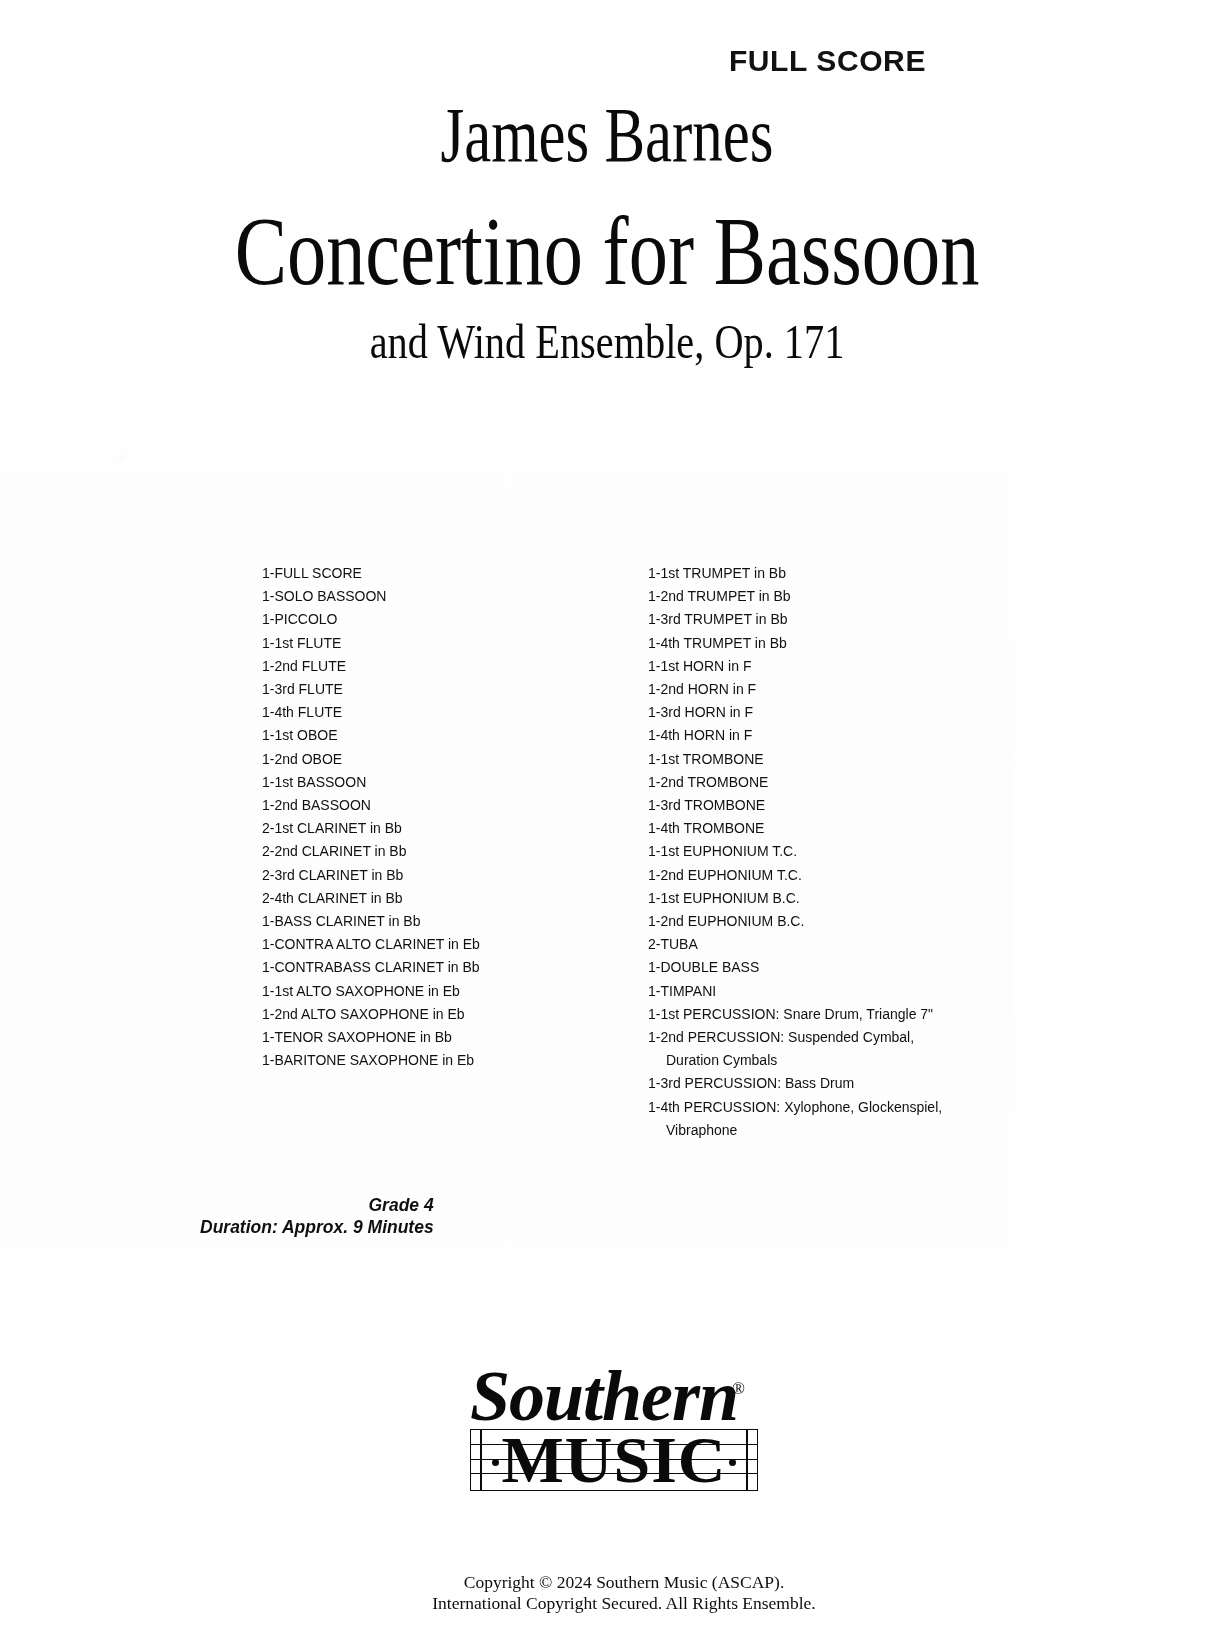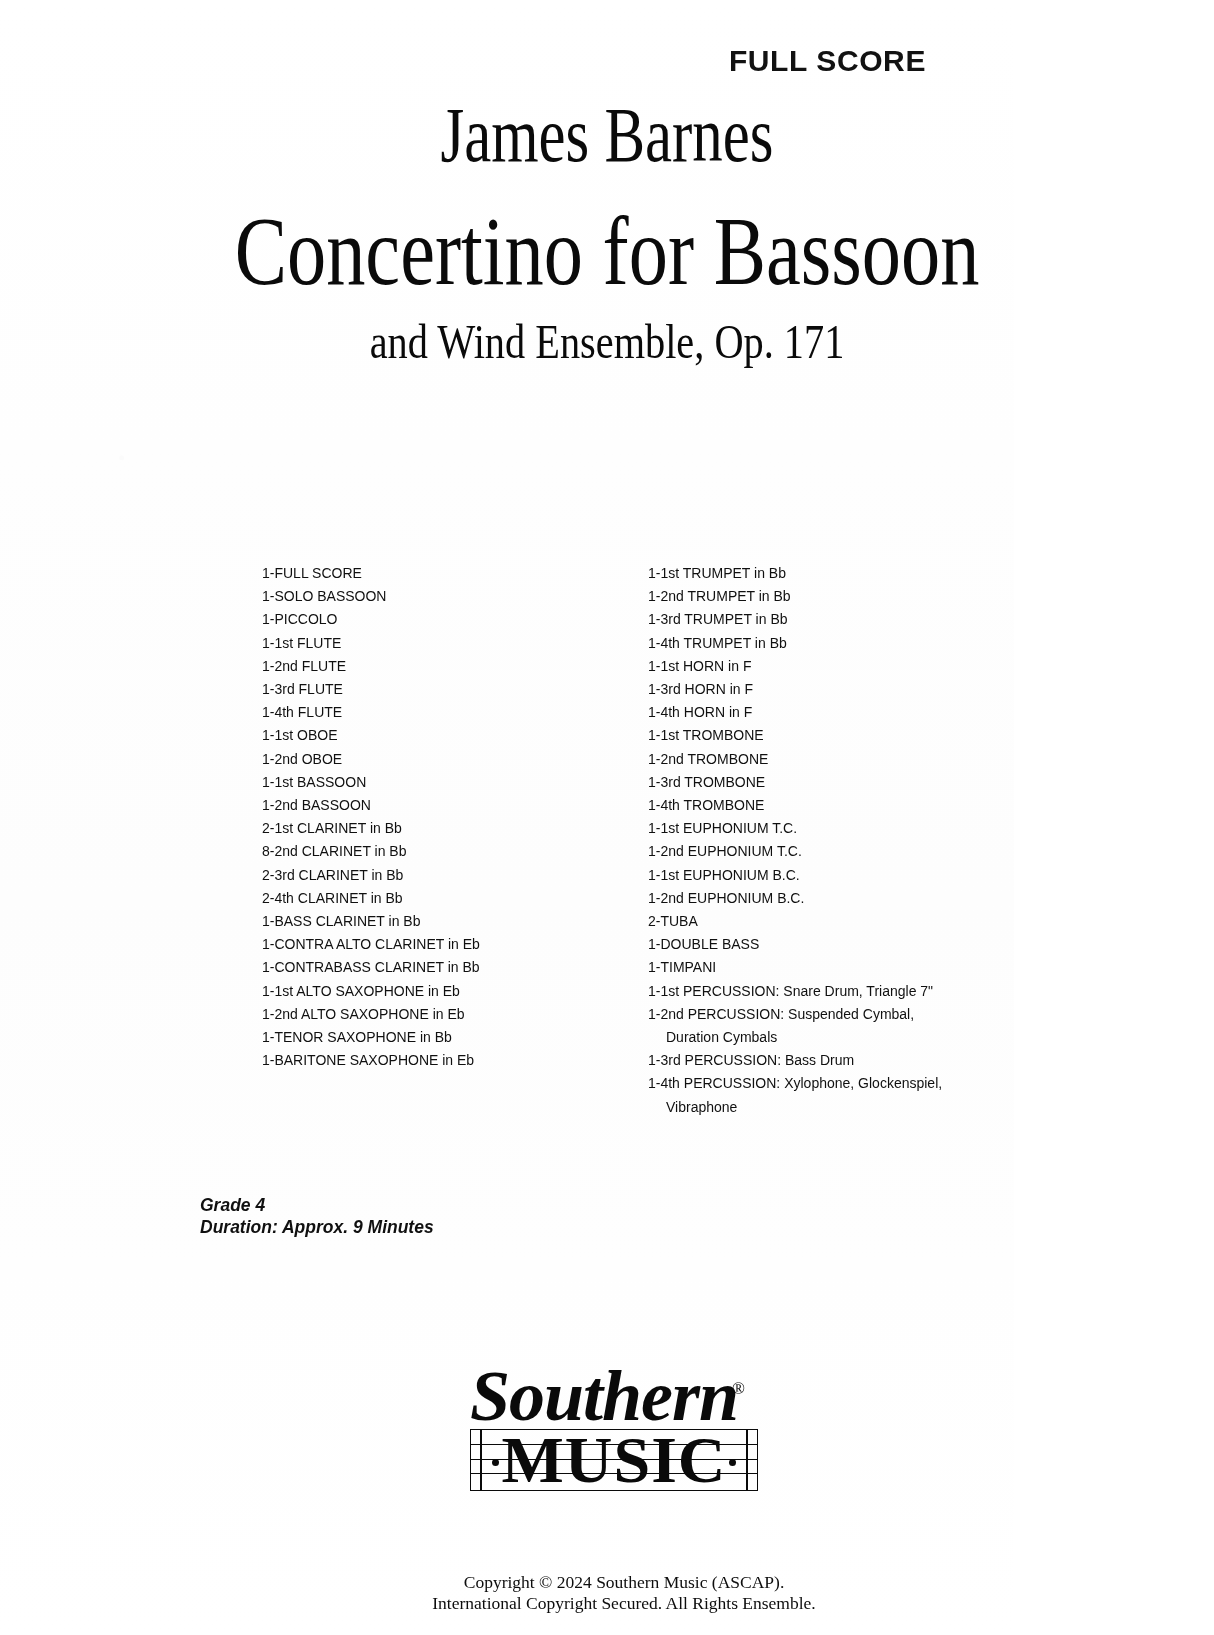--- a/index.html
+++ b/index.html
@@ -123,20 +123,21 @@
   .grade-block {
     position: absolute;
     left: 200px;
     top: 1194px;
     font-family: "Liberation Sans", sans-serif;
     font-style: italic;
     font-weight: bold;
     font-size: 17.5px;
     line-height: 22px;
     color: #101010;
+    text-align: right;
   }
 
   .logo {
     position: absolute;
     left: 0;
     top: 1352px;
     width: 1214px;
     text-align: center;
   }
   .logo-inner {
@@ -265,37 +266,38 @@
         <div class="instr-line">1-PICCOLO</div>
         <div class="instr-line">1-1st FLUTE</div>
         <div class="instr-line">1-2nd FLUTE</div>
         <div class="instr-line">1-3rd FLUTE</div>
         <div class="instr-line">1-4th FLUTE</div>
         <div class="instr-line">1-1st OBOE</div>
         <div class="instr-line">1-2nd OBOE</div>
         <div class="instr-line">1-1st BASSOON</div>
         <div class="instr-line">1-2nd BASSOON</div>
         <div class="instr-line">2-1st CLARINET in Bb</div>
-        <div class="instr-line">8-2nd CLARINET in Bb</div>
+        <div class="instr-line">2-2nd CLARINET in Bb</div>
         <div class="instr-line">2-3rd CLARINET in Bb</div>
         <div class="instr-line">2-4th CLARINET in Bb</div>
         <div class="instr-line">1-BASS CLARINET in Bb</div>
         <div class="instr-line">1-CONTRA ALTO CLARINET in Eb</div>
         <div class="instr-line">1-CONTRABASS CLARINET in Bb</div>
         <div class="instr-line">1-1st ALTO SAXOPHONE in Eb</div>
         <div class="instr-line">1-2nd ALTO SAXOPHONE in Eb</div>
         <div class="instr-line">1-TENOR SAXOPHONE in Bb</div>
         <div class="instr-line">1-BARITONE SAXOPHONE in Eb</div>
       </div>
     <div class="col col-right">
         <div class="instr-line">1-1st TRUMPET in Bb</div>
         <div class="instr-line">1-2nd TRUMPET in Bb</div>
         <div class="instr-line">1-3rd TRUMPET in Bb</div>
         <div class="instr-line">1-4th TRUMPET in Bb</div>
         <div class="instr-line">1-1st HORN in F</div>
+        <div class="instr-line">1-2nd HORN in F</div>
         <div class="instr-line">1-3rd HORN in F</div>
         <div class="instr-line">1-4th HORN in F</div>
         <div class="instr-line">1-1st TROMBONE</div>
         <div class="instr-line">1-2nd TROMBONE</div>
         <div class="instr-line">1-3rd TROMBONE</div>
         <div class="instr-line">1-4th TROMBONE</div>
         <div class="instr-line">1-1st EUPHONIUM T.C.</div>
         <div class="instr-line">1-2nd EUPHONIUM T.C.</div>
         <div class="instr-line">1-1st EUPHONIUM B.C.</div>
         <div class="instr-line">1-2nd EUPHONIUM B.C.</div>

